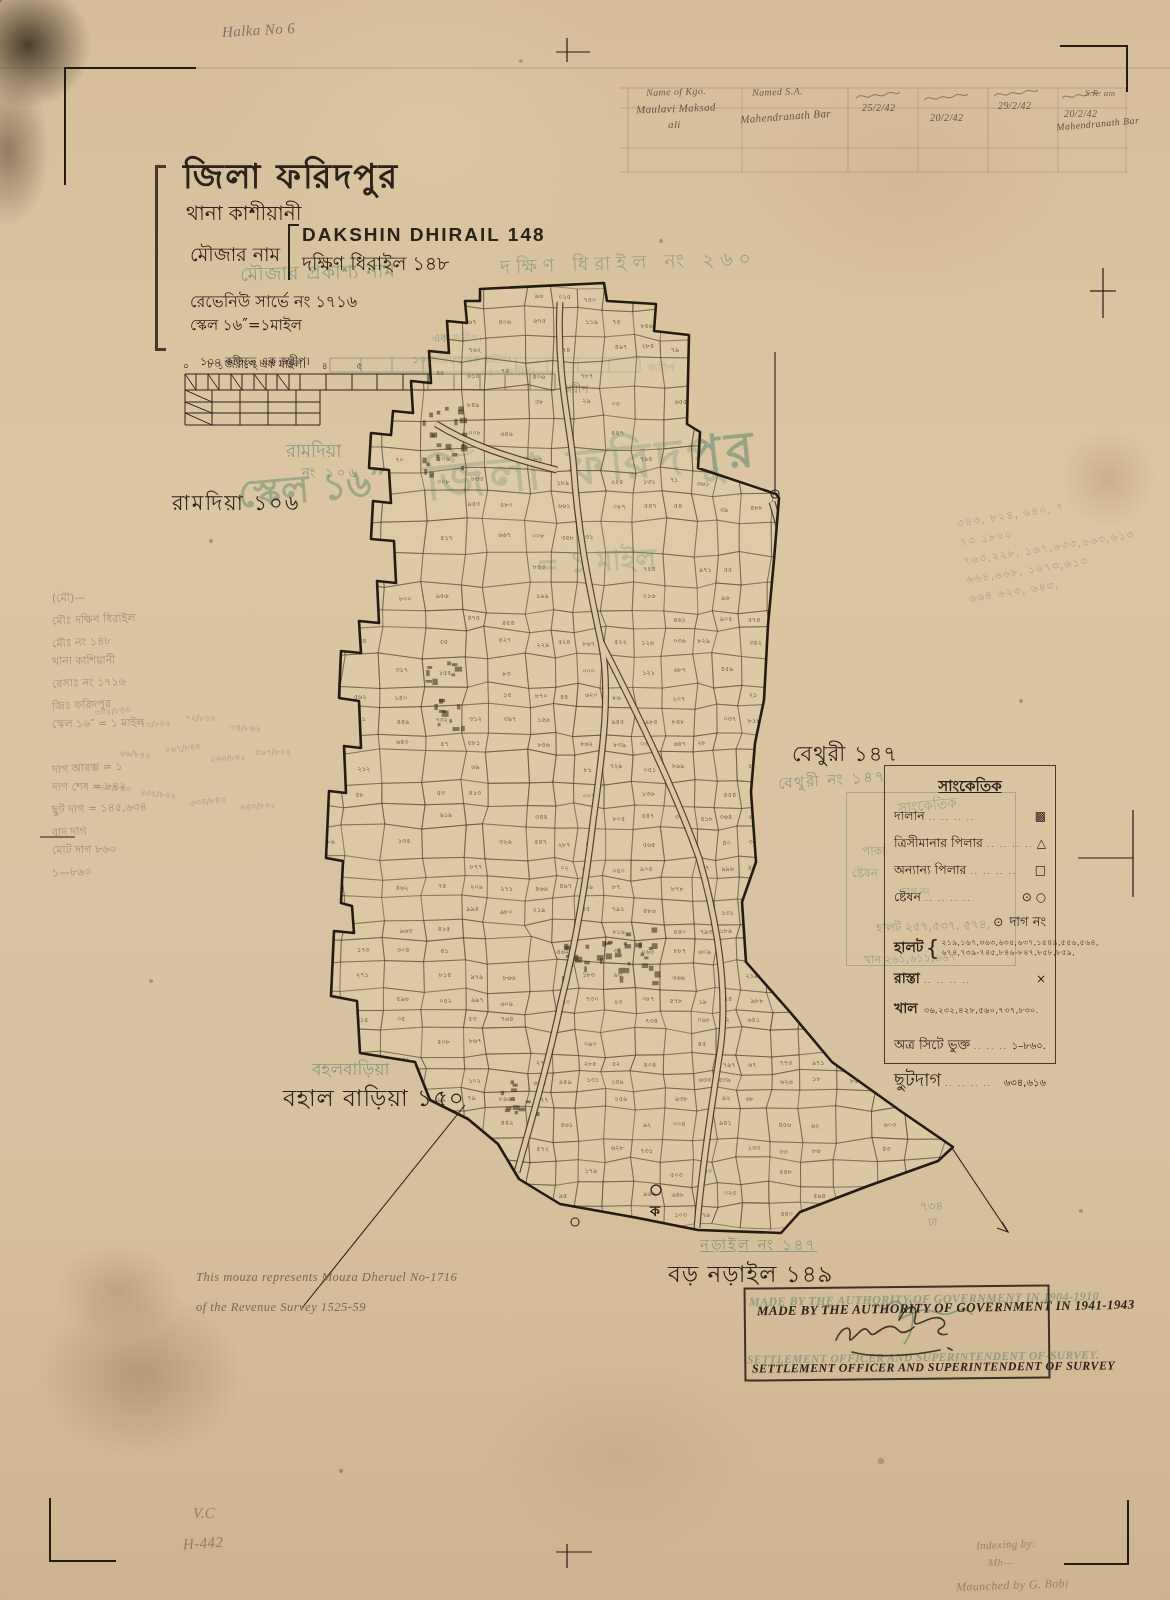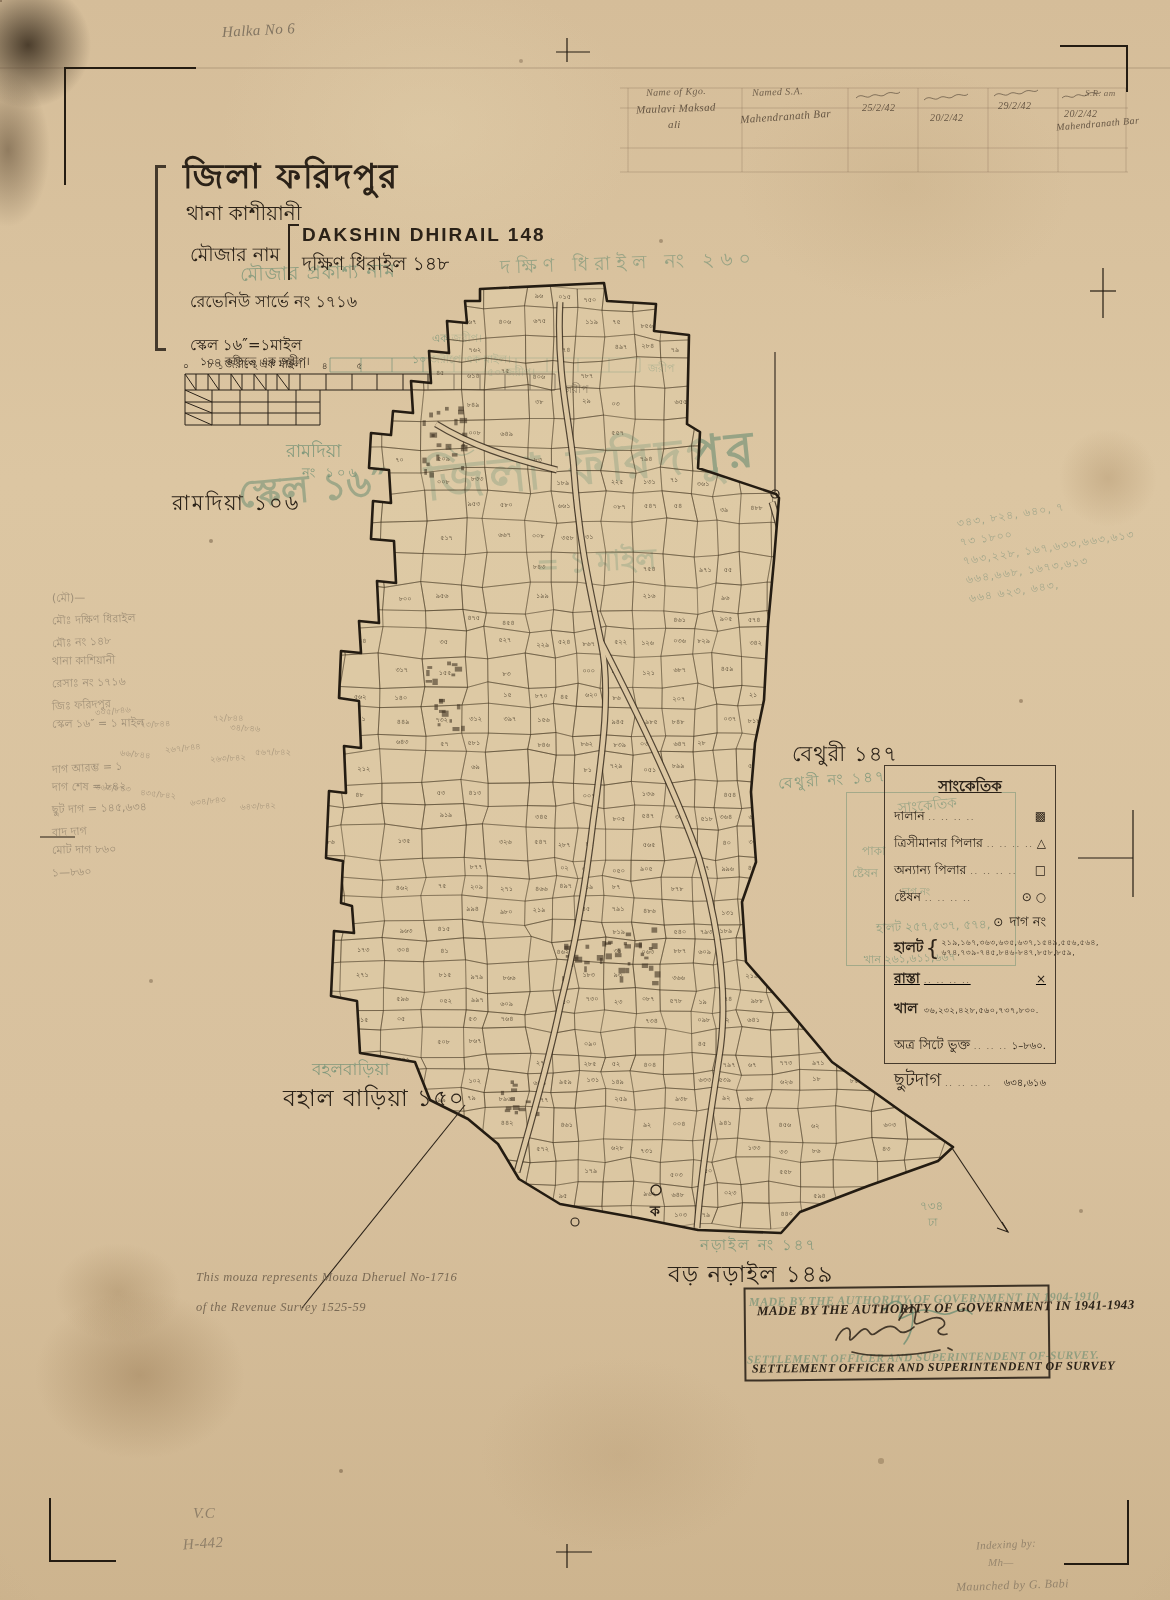--- a/index.html
+++ b/index.html
@@ -56,21 +56,21 @@
     <div class="abs bn green" style="left:238px;top:458px;font-size:38px;font-weight:bold;opacity:.55;transform:rotate(-5deg);">স্কেল ১৬″</div>
     <div class="abs bn green" style="left:536px;top:540px;font-size:28px;font-weight:bold;opacity:.6;transform:rotate(-3deg);">= ১ মাইল</div>
     <div class="abs bn green" style="left:432px;top:330px;font-size:11px;opacity:.75;">এক জরীপ।</div>
     <div class="abs bn green" style="left:412px;top:351px;font-size:11px;opacity:.75;">১০ জরীপে এক মাইল।</div>
     <div class="abs bn green" style="left:487px;top:364px;font-size:11px;opacity:.7;">৫০ জরীপ।</div>
 
     <div class="abs bn green" style="left:286px;top:437px;font-size:18px;opacity:.8;">রামদিয়া</div>
     <div class="abs bn green" style="left:302px;top:463px;font-size:13px;opacity:.8;letter-spacing:3px;">নং ১০৬</div>
     <div class="abs bn green" style="left:778px;top:768px;font-size:15px;opacity:.75;transform:rotate(-4deg);letter-spacing:2px;">বেথুরী নং ১৪৭</div>
     <div class="abs bn green" style="left:312px;top:1056px;font-size:17px;opacity:.8;">বহলবাড়িয়া</div>
-    <div class="abs bn green" style="left:700px;top:1233px;font-size:15px;opacity:.75;letter-spacing:2px;">নড়াইল নং ১৪৭</div>
+    <div class="abs bn green" style="left:700px;top:1233px;font-size:15px;opacity:.75;letter-spacing:2px;text-decoration:underline;">নড়াইল নং ১৪৭</div>
 
     <div class="abs ghost-legend" style="left:846px;top:792px;width:168px;height:172px;"></div>
     <div class="abs bn green" style="left:898px;top:794px;font-size:14px;opacity:.6;transform:rotate(-6deg);">সাংকেতিক</div>
     <div class="abs bn green" style="left:862px;top:842px;font-size:12px;opacity:.6;">পাকা</div>
     <div class="abs bn green" style="left:852px;top:864px;font-size:12px;opacity:.6;">ষ্টেষন</div>
     <div class="abs bn green" style="left:902px;top:884px;font-size:10px;opacity:.6;">দাগ নং</div>
     <div class="abs bn green" style="left:876px;top:917px;font-size:12px;opacity:.65;transform:rotate(-2deg);">হালট ২৫৭,৫৩৭, ৫৭৪,</div>
     <div class="abs bn green" style="left:864px;top:950px;font-size:11px;opacity:.65;transform:rotate(-2deg);">খান ২৬১,৬১১,৬৬৭</div>
 
     <div class="abs lat green hw" style="left:749px;top:1292px;font-size:12px;font-weight:bold;opacity:.65;transform:rotate(-1deg);">MADE BY THE AUTHORITY OF GOVERNMENT IN 1904-1910</div>
@@ -1596,21 +1596,21 @@
     <div class="abs lat pencil hw" style="left:222px;top:22px;font-size:15px;opacity:.8;transform:rotate(-3deg);">Halka No 6</div>
 
     <div class="abs" style="left:155px;top:165px;width:8px;height:180px;border-left:3px solid #2b2218;border-top:3px solid #2b2218;border-bottom:3px solid #2b2218;opacity:.85;"></div>
     <div class="abs bn ink" style="left:183px;top:150px;font-size:34px;font-weight:bold;letter-spacing:2px;">জিলা ফরিদপুর</div>
     <div class="abs bn ink" style="left:186px;top:198px;font-size:20px;">থানা কাশীয়ানী</div>
     <div class="abs bn ink" style="left:190px;top:240px;font-size:19px;">মৌজার নাম</div>
     <div class="abs" style="left:288px;top:224px;width:9px;height:54px;border-left:2px solid #2b2218;border-top:2px solid #2b2218;"></div>
     <div class="abs sans ink" style="left:302px;top:224px;font-size:19px;font-weight:bold;letter-spacing:2px;">DAKSHIN DHIRAIL 148</div>
     <div class="abs bn ink" style="left:302px;top:249px;font-size:19px;">দক্ষিণ ধিরাইল ১৪৮</div>
     <div class="abs bn ink" style="left:190px;top:289px;font-size:16px;">রেভেনিউ সার্ভে নং ১৭১৬</div>
-    <div class="abs bn ink" style="left:190px;top:313px;font-size:15px;margin-top:20px;">স্কেল ১৬″=১মাইল</div>
+    <div class="abs bn ink" style="left:190px;top:313px;font-size:15px;">স্কেল ১৬″=১মাইল</div>
     <div class="abs bn ink" style="left:200px;top:338px;font-size:11px;margin-top:15px;">১০০ কড়িতে এক জরীপ।</div>
     <div class="abs bn ink" style="left:207px;top:356px;font-size:11px;">৮০ জরীপে এক মাইল।</div>
 
     <div class="abs bn ink" style="left:172px;top:487px;font-size:21px;letter-spacing:2px;">রামদিয়া ১০৬</div>
     <div class="abs bn ink" style="left:792px;top:738px;font-size:21px;letter-spacing:1px;">বেথুরী ১৪৭</div>
     <div class="abs bn ink" style="left:283px;top:1080px;font-size:23px;letter-spacing:1px;">বহাল বাড়িয়া ১৫০</div>
     <div class="abs bn ink" style="left:668px;top:1256px;font-size:23px;letter-spacing:1px;">বড় নড়াইল ১৪৯</div>
     <div class="abs bn ink" style="left:650px;top:1200px;font-size:14px;font-weight:bold;">ক</div>
 
     <div id="legend-box" class="abs" style="left:884px;top:765px;width:152px;height:283px;">
@@ -1640,21 +1640,21 @@
         <span class="bn lg-label" style="font-size:13px;">দাগ নং</span>
       </div>
       <div class="row" style="align-items:center;margin-bottom:7px;">
         <span class="bn lg-label" style="font-size:14px;font-weight:bold;">হালট</span>
         <span class="bn" style="font-size:22px;color:#2b2218;margin:0 2px;">{</span>
         <span style="display:flex;flex-direction:column;">
           <span class="bn tiny-num">২১৯,১৬৭,৩৬৩,৬৩৫,৬৩৭,১৫৪৯,৫৫৬,৫৬৪,</span>
           <span class="bn tiny-num">৬৭৪,৭৩৯-৭৪৫,৮৪৬-৮৪৭,৮৫৮,৮৫৯,</span>
         </span>
       </div>
-      <div class="row" style="margin-bottom:6px;text-decoration:underline;">
+      <div class="row" style="margin-bottom:6px;">
         <span class="bn lg-label" style="font-size:14px;font-weight:bold;">রাস্তা</span>
         <span class="leader">.. .. .. ..</span>
         <span class="bn lg-sym">×</span>
       </div>
       <div class="row" style="margin-bottom:14px;">
         <span class="bn lg-label" style="font-size:14px;font-weight:bold;">খাল</span>
         <span class="bn tiny-num" style="margin-left:6px;font-size:8px;">৩৬,২৩২,৪২৮,৫৬০,৭৩৭,৮৩০.</span>
       </div>
       <div class="row" style="margin-bottom:10px;margin-top:8px;">
         <span class="bn lg-label" style="font-size:13px;">অত্র সিটে ভুক্ত</span>
@@ -1692,21 +1692,21 @@
         <div class="bn" style="font-size: 11px; color: rgb(110, 99, 84); opacity: 0.55; height: 21px; transform: rotate(-3deg); white-space: nowrap;">দাগ আরম্ভ = ১</div>
         <div class="bn" style="font-size: 11px; color: rgb(110, 99, 84); opacity: 0.55; height: 21px; transform: rotate(-1deg); white-space: nowrap;">দাগ শেষ = ৮৪২</div>
         <div class="bn" style="font-size: 11px; color: rgb(110, 99, 84); opacity: 0.55; height: 21px; transform: rotate(-2deg); white-space: nowrap;">ছুট দাগ = ১৪৫,৬৩৪</div>
         <div class="bn" style="font-size: 11px; color: rgb(110, 99, 84); opacity: 0.55; height: 21px; transform: rotate(-3deg); white-space: nowrap;">বাদ দাগ</div>
         <div class="bn" style="font-size: 11px; color: rgb(110, 99, 84); opacity: 0.55; height: 21px; transform: rotate(-1deg); white-space: nowrap;">মোট দাগ  ৮৬০</div>
         <div class="bn" style="font-size: 11px; color: rgb(110, 99, 84); opacity: 0.55; height: 21px; transform: rotate(-2deg); white-space: nowrap;">১—৮৬০</div>
       </div>
     <div id="fraction-notes" class="abs" style="left:0;top:0;">
         <div class="bn abs" style="left: 95px; top: 705px; font-size: 8.5px; color: rgb(110, 99, 84); opacity: 0.45; transform: rotate(-6deg);">৩০৫/৮৪৬</div>
         <div class="bn abs" style="left: 140px; top: 718px; font-size: 8.5px; color: rgb(110, 99, 84); opacity: 0.45; transform: rotate(-3deg);">৭৩/৮৪৪</div>
-        <div class="bn abs" style="left: 185px; top: 712px; font-size: 8.5px; color: rgb(110, 99, 84); opacity: 0.45; transform: rotate(0deg); margin-left: 28px;">৭২/৮৪৪</div>
+        <div class="bn abs" style="left: 185px; top: 712px; font-size: 8.5px; color: rgb(110, 99, 84); opacity: 0.45; transform: rotate(0deg);">৭২/৮৪৪</div>
         <div class="bn abs" style="left: 230px; top: 722px; font-size: 8.5px; color: rgb(110, 99, 84); opacity: 0.45; transform: rotate(3deg);">৩৪/৮৪৬</div>
         <div class="bn abs" style="left: 120px; top: 748px; font-size: 8.5px; color: rgb(110, 99, 84); opacity: 0.45; transform: rotate(6deg);">৬৬/৮৪৪</div>
         <div class="bn abs" style="left: 165px; top: 742px; font-size: 8.5px; color: rgb(110, 99, 84); opacity: 0.45; transform: rotate(-6deg);">২৬৭/৮৪৪</div>
         <div class="bn abs" style="left: 210px; top: 752px; font-size: 8.5px; color: rgb(110, 99, 84); opacity: 0.45; transform: rotate(-3deg);">২৬৩/৮৪২</div>
         <div class="bn abs" style="left: 255px; top: 746px; font-size: 8.5px; color: rgb(110, 99, 84); opacity: 0.45; transform: rotate(0deg);">৫৬৭/৮৪২</div>
         <div class="bn abs" style="left: 95px; top: 782px; font-size: 8.5px; color: rgb(110, 99, 84); opacity: 0.45; transform: rotate(3deg);">৩৬৩/৮৪৩</div>
         <div class="bn abs" style="left: 140px; top: 788px; font-size: 8.5px; color: rgb(110, 99, 84); opacity: 0.45; transform: rotate(6deg);">৪৩৫/৮৪২</div>
         <div class="bn abs" style="left: 190px; top: 795px; font-size: 8.5px; color: rgb(110, 99, 84); opacity: 0.45; transform: rotate(-6deg);">৬৩৪/৮৪৩</div>
         <div class="bn abs" style="left: 240px; top: 800px; font-size: 8.5px; color: rgb(110, 99, 84); opacity: 0.45; transform: rotate(-3deg);">৬৪৩/৮৪২</div>
       </div>

